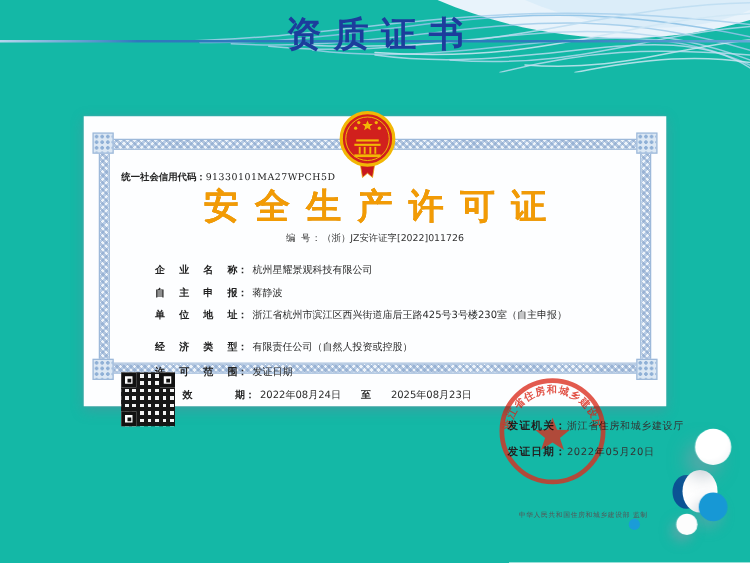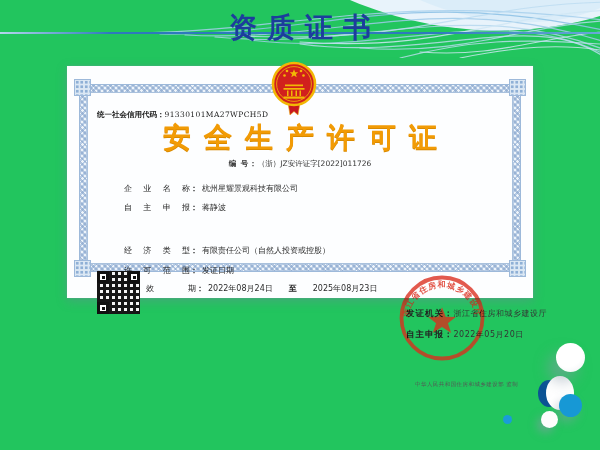--- a/index.html
+++ b/index.html
@@ -1,28 +1,28 @@
 <!DOCTYPE html>
 <html><head>
 <meta charset="utf-8">
 <style>
   html,body{margin:0;padding:0;background:#ffffff;}
-  .stage{position:relative;width:600px;height:450px;background:#22c55e;overflow:hidden;
+  .stage{position:relative;width:600px;height:450px;background:#14b8a6;overflow:hidden;
          font-family:"DejaVu Sans","Liberation Sans",sans-serif;color:#222;}
 
   
   .waves{position:absolute;left:0;top:0;z-index:1;}
   .divider{position:absolute;left:0;top:32px;width:600px;height:2px;z-index:2;
            background:linear-gradient(90deg,#b5d6ee 0,#2e79bd 110px,#2e79bd 430px,#69a8d8 600px);}
   .page-title{position:absolute;left:0;top:12px;width:100%;z-index:3;text-align:center;
               font-size:28px;line-height:32px;font-weight:bold;color:#1c3d9c;
               letter-spacing:10px;padding-left:10px;box-sizing:border-box;}
 
   
-  .cert{position:absolute;left:67px;top:66px;width:466px;height:232px;background:#fdfeff;z-index:2;
+  .cert{position:absolute;left:67px;top:93px;width:466px;height:232px;background:#fdfeff;z-index:2;
         box-shadow:0 3px 10px rgba(110,130,155,.45),0 0 2px rgba(140,160,185,.4);}
   .frame{position:absolute;left:12px;right:12px;top:18px;bottom:26px;border:1px solid #9db9da;
          background:repeating-linear-gradient(45deg,rgba(128,158,198,.55) 0 2px,rgba(255,255,255,0) 2px 4px),
                     repeating-linear-gradient(-45deg,#b7cce6 0 2px,#eef4fa 2px 4px);}
   .frame-inner{position:absolute;inset:7px;background:#fdfeff;border:1px solid #a9c1dd;}
   .corner{position:absolute;width:17px;height:17px;border:1px solid #9db9da;box-sizing:border-box;
           background:radial-gradient(circle,#8fb0d6 0 1.5px,rgba(255,255,255,0) 1.6px) 0 0/4.5px 4.5px,#dce8f4;}
   .corner.tl{left:-6px;top:-6px;} .corner.tr{right:-6px;top:-6px;}
   .corner.bl{left:-6px;bottom:-6px;} .corner.br{right:-6px;bottom:-6px;}
 
@@ -30,24 +30,24 @@
 
   .credit{position:absolute;left:30px;top:44px;font-size:7.5px;z-index:3;white-space:nowrap;}
   .credit-label{font-weight:bold;}
   .credit-value{font-family:"DejaVu Serif","Liberation Serif",serif;letter-spacing:.4px;}
 
   .cert-title{position:absolute;left:0;top:56px;width:100%;z-index:3;text-align:center;
               font-size:28px;line-height:32px;font-weight:bold;color:#f29b05;
               letter-spacing:13px;padding-left:13px;box-sizing:border-box;
               text-shadow:0 .6px 0 #d98a00;}
   .serial{position:absolute;left:0;top:93px;width:100%;text-align:center;font-size:7.5px;z-index:3;color:#333;}
-  .serial-label{font-weight:bold;letter-spacing:1px;}
+  .serial-label{font-weight:normal;letter-spacing:1px;}
 
   .row{position:absolute;left:57px;font-size:8px;line-height:11px;z-index:3;white-space:nowrap;}
-  .flabel{display:inline-block;width:66px;font-weight:normal;text-align:justify;text-align-last:justify;vertical-align:top;}
+  .flabel{display:inline-block;width:66px;font-weight:bold;text-align:justify;text-align-last:justify;vertical-align:top;}
   .fcolon{font-weight:bold;margin-right:4px;}
   .fvalue{display:inline-block;vertical-align:top;max-width:258px;white-space:normal;color:#2a2a2a;}
   .r0{top:117px;} .r1{top:136px;} .r2{top:153px;} .r3{top:179px;} .r4{top:199px;}
   .validity{left:79px;top:217px;}
   .validity .flabel{width:50px;}
   .to-word{display:inline-block;margin:0 16px;font-weight:bold;}
 
   .qr{position:absolute;left:30px;top:205px;width:43px;height:43px;z-index:4;background:
       repeating-linear-gradient(0deg,#161616 0 3px,rgba(255,255,255,0) 3px 6px),
       repeating-linear-gradient(90deg,#161616 0 3px,#f4f4f4 3px 6px);}
@@ -143,20 +143,23 @@
     <div class="serial">
       <span class="serial-label">编 号：</span><span>（浙）JZ安许证字[2022]011726</span>
     </div>
 
     <div class="row r0">
       <span class="flabel">企业名称</span><span class="fcolon">：</span><span class="fvalue">杭州星耀景观科技有限公司</span>
     </div>
     <div class="row r1">
       <span class="flabel">自主申报</span><span class="fcolon">：</span><span class="fvalue">蒋静波</span>
     </div>
+    <div class="row r2">
+      <span class="flabel">单位地址</span><span class="fcolon">：</span><span class="fvalue">浙江省杭州市滨江区西兴街道庙后王路425号3号楼230室（自主申报）</span>
+    </div>
     <div class="row r3">
       <span class="flabel">经济类型</span><span class="fcolon">：</span><span class="fvalue">有限责任公司（自然人投资或控股）</span>
     </div>
     <div class="row r4">
       <span class="flabel">许可范围</span><span class="fcolon">：</span><span class="fvalue">发证日期</span>
     </div>
 
     <div class="row validity">
       <span class="flabel">效期</span><span class="fcolon">：</span><span class="fvalue">2022年08月24日</span><span class="to-word">至</span><span class="fvalue">2025年08月23日</span>
     </div>
@@ -164,21 +167,21 @@
     <div class="qr">
       <div class="f a"></div>
       <div class="f b"></div>
       <div class="f c"></div>
     </div>
 
     <div class="issuer-row">
       <span class="ilabel">发证机关：</span><span class="ivalue">浙江省住房和城乡建设厅</span>
     </div>
     <div class="date-row">
-      <span class="ilabel">自主申报：</span><span class="ivalue">2022年05月20日</span>
+      <span class="ilabel">发证日期：</span><span class="ivalue">2022年05月20日</span>
     </div>
 
     <svg class="seal" width="90" height="90" viewBox="0 0 100 100">
       <defs>
           <path id="sealArc" d="M 12,54 A 38,38 0 0 1 88,54"></path>
         </defs>
       <circle cx="50" cy="50" r="45" fill="none" stroke="#dd2b1c" stroke-width="4.2" opacity=".85"></circle>
       <polygon fill="#dd2b1c" opacity=".85" points="50,38 54.1,48.6 65.3,48.9 56.6,55.9 60.2,66.6 50,60 39.8,66.6 43.4,55.9 34.7,48.9 45.9,48.6"></polygon>
       <text font-size="9" fill="#dd2b1c" letter-spacing="1" text-anchor="middle" opacity=".88" font-weight="bold">
         <textPath href="#sealArc" startOffset="50%">浙江省住房和城乡建设厅</textPath>

